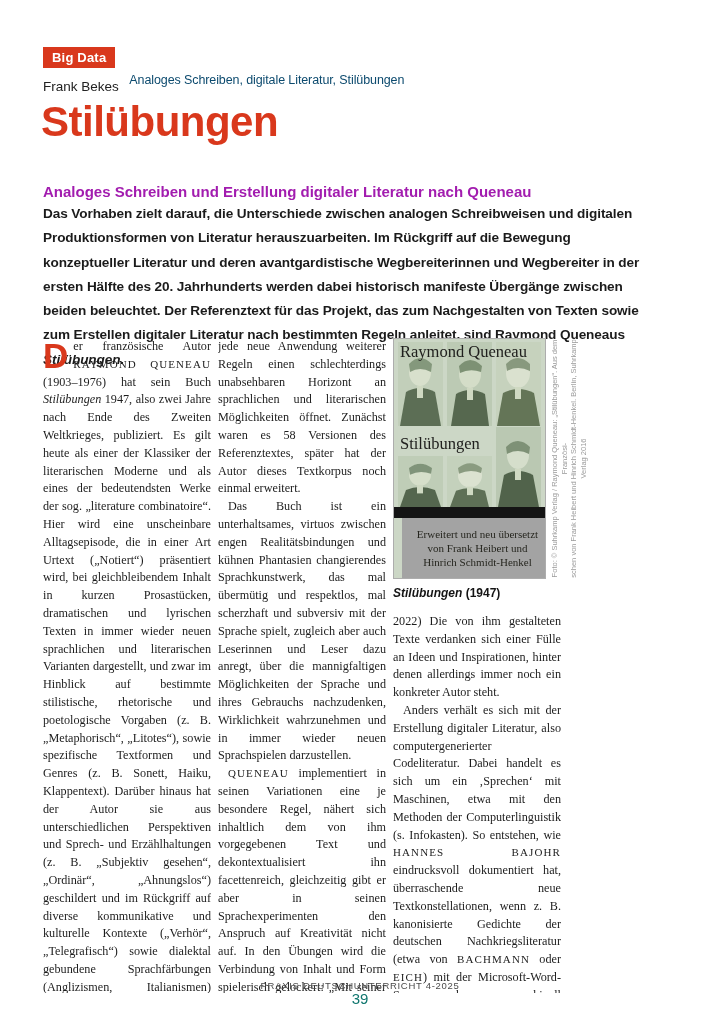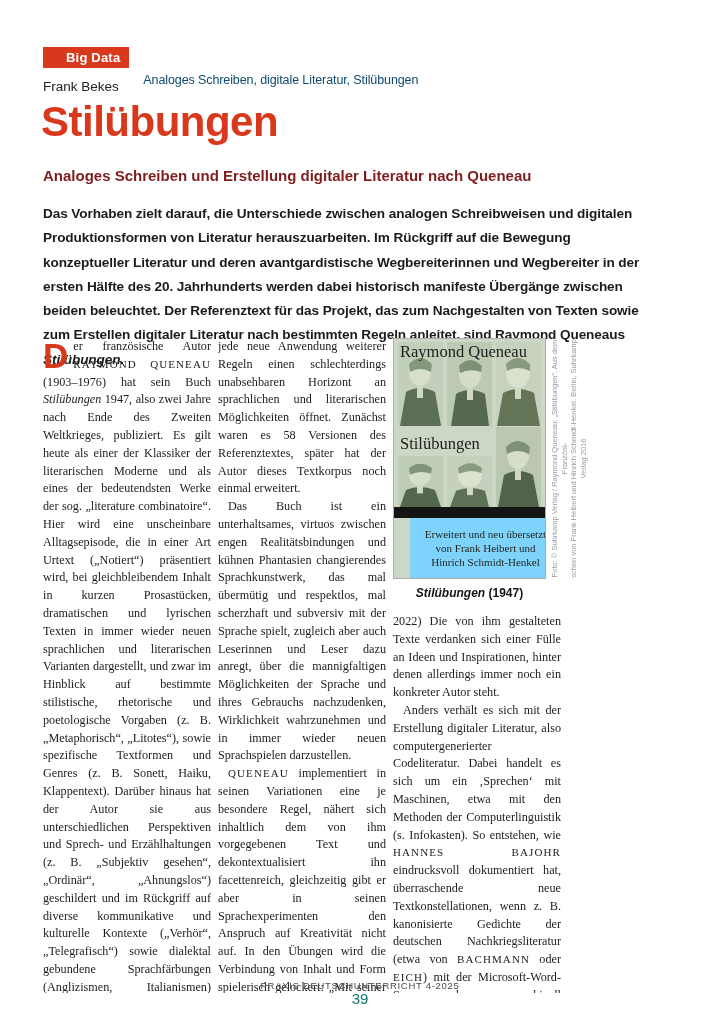--- a/index.html
+++ b/index.html
@@ -4,26 +4,26 @@
 <style>
   :root{ --red:#d9381c; }
   html,body{margin:0;padding:0;}
   body{
     width:720px;height:1019px;background:#ffffff;position:relative;
     font-family:"Liberation Sans",sans-serif;color:#1c1c1c;overflow:hidden;
   }
   
   .kicker{position:absolute;left:43px;top:29px;display:flex;align-items:center;gap:14px;}
   .badge{background:var(--red);color:#fff;font:700 13px/1 "Liberation Sans",sans-serif;
-         padding:4px 9px 4px 23px;letter-spacing:.2px;text-align:center;}
+         padding:4px 9px 4px 9px;letter-spacing:.2px;text-align:center;}
   .topics{font:400 12.5px/1 "Liberation Sans",sans-serif;color:#0c4a6e;letter-spacing:-0.1px;margin-top:45px;}
   .author{position:absolute;left:43px;top:80px;font:400 13.5px/1 "Liberation Sans",sans-serif;color:#222;}
   .title{position:absolute;left:41px;top:101px;font:700 42px/1 "Liberation Sans",sans-serif;
          color:var(--red);letter-spacing:-0.5px;}
-  .subtitle{position:absolute;left:43px;top:168px;font:700 15px/1 "Liberation Sans",sans-serif;color:#7f1d1d;}
+  .subtitle{position:absolute;left:43px;top:184px;font:700 15px/1 "Liberation Sans",sans-serif;color:#a21caf;}
   .intro{position:absolute;left:43px;top:202px;width:608px;
          font:700 13.6px/24.3px "Liberation Sans",sans-serif;color:#1b1b1b;letter-spacing:-0.1px;}
   .intro .it{font-style:italic;margin-top:36px;}
   
   .cols{position:absolute;left:43px;top:338px;display:flex;gap:7px;}
   .col{width:168px;height:655px;overflow:hidden;
        font:400 12.2px/17.8px "Liberation Serif",serif;color:#1c1c1c;
        text-align:justify;hyphens:auto;-webkit-hyphens:auto;}
   .bp{margin:0;}
   .bp.ind{text-indent:10px;}
@@ -35,25 +35,25 @@
   .figwrap{width:153px;}
   .cover{position:relative;width:151px;height:239px;border:1px solid #adadad;
          background:#ccd7c6;overflow:hidden;}
   .cover .ph{position:absolute;overflow:hidden;background:#bfcdb7;}
   .cover .ph svg{display:block;width:100%;height:100%;}
   .cov-author{position:absolute;left:6px;top:4px;z-index:2;width:140px;
               font:400 16.5px/1.1 "Liberation Serif",serif;color:#20201e;}
   .cov-title{position:absolute;left:6px;top:96px;z-index:2;
              font:400 16.5px/1.1 "Liberation Serif",serif;color:#20201e;}
   .blackbar{position:absolute;left:0;top:168px;width:100%;height:11px;background:#141414;z-index:3;}
-  .cream{position:absolute;left:16px;top:179px;width:100%;height:60px;background:#7dd3fc;z-index:3;
+  .cream{position:absolute;left:8px;top:179px;width:100%;height:60px;background:#a3a3a3;z-index:3;
          display:flex;align-items:center;justify-content:center;}
   .cream .tx{font:400 11px/14px "Liberation Serif",serif;color:#26261f;text-align:center;
              padding:0 9px;}
-  .caption{margin-top:7px;font:700 12px/15px "Liberation Sans",sans-serif;color:#141414;text-align:center;text-indent:0;}
+  .caption{margin-top:7px;font:700 12px/15px "Liberation Sans",sans-serif;color:#141414;text-align:left;text-indent:0;}
   .caption .it{font-style:italic;}
   .caption-gap{height:12px;}
   
   .credit{position:absolute;left:550px;top:578px;width:239px;height:20px;
           transform:rotate(-90deg);transform-origin:0 0;
           font:400 7.5px/9.5px "Liberation Sans",sans-serif;color:#9b9b9b;text-align:center;}
   
   .footer{position:absolute;left:43px;right:43px;top:981px;display:flex;
           justify-content:space-between;align-items:center;flex-direction:column;}
   .journal{font:400 9.5px/1 "Liberation Sans",sans-serif;letter-spacing:.7px;color:#4a4a4a;}

